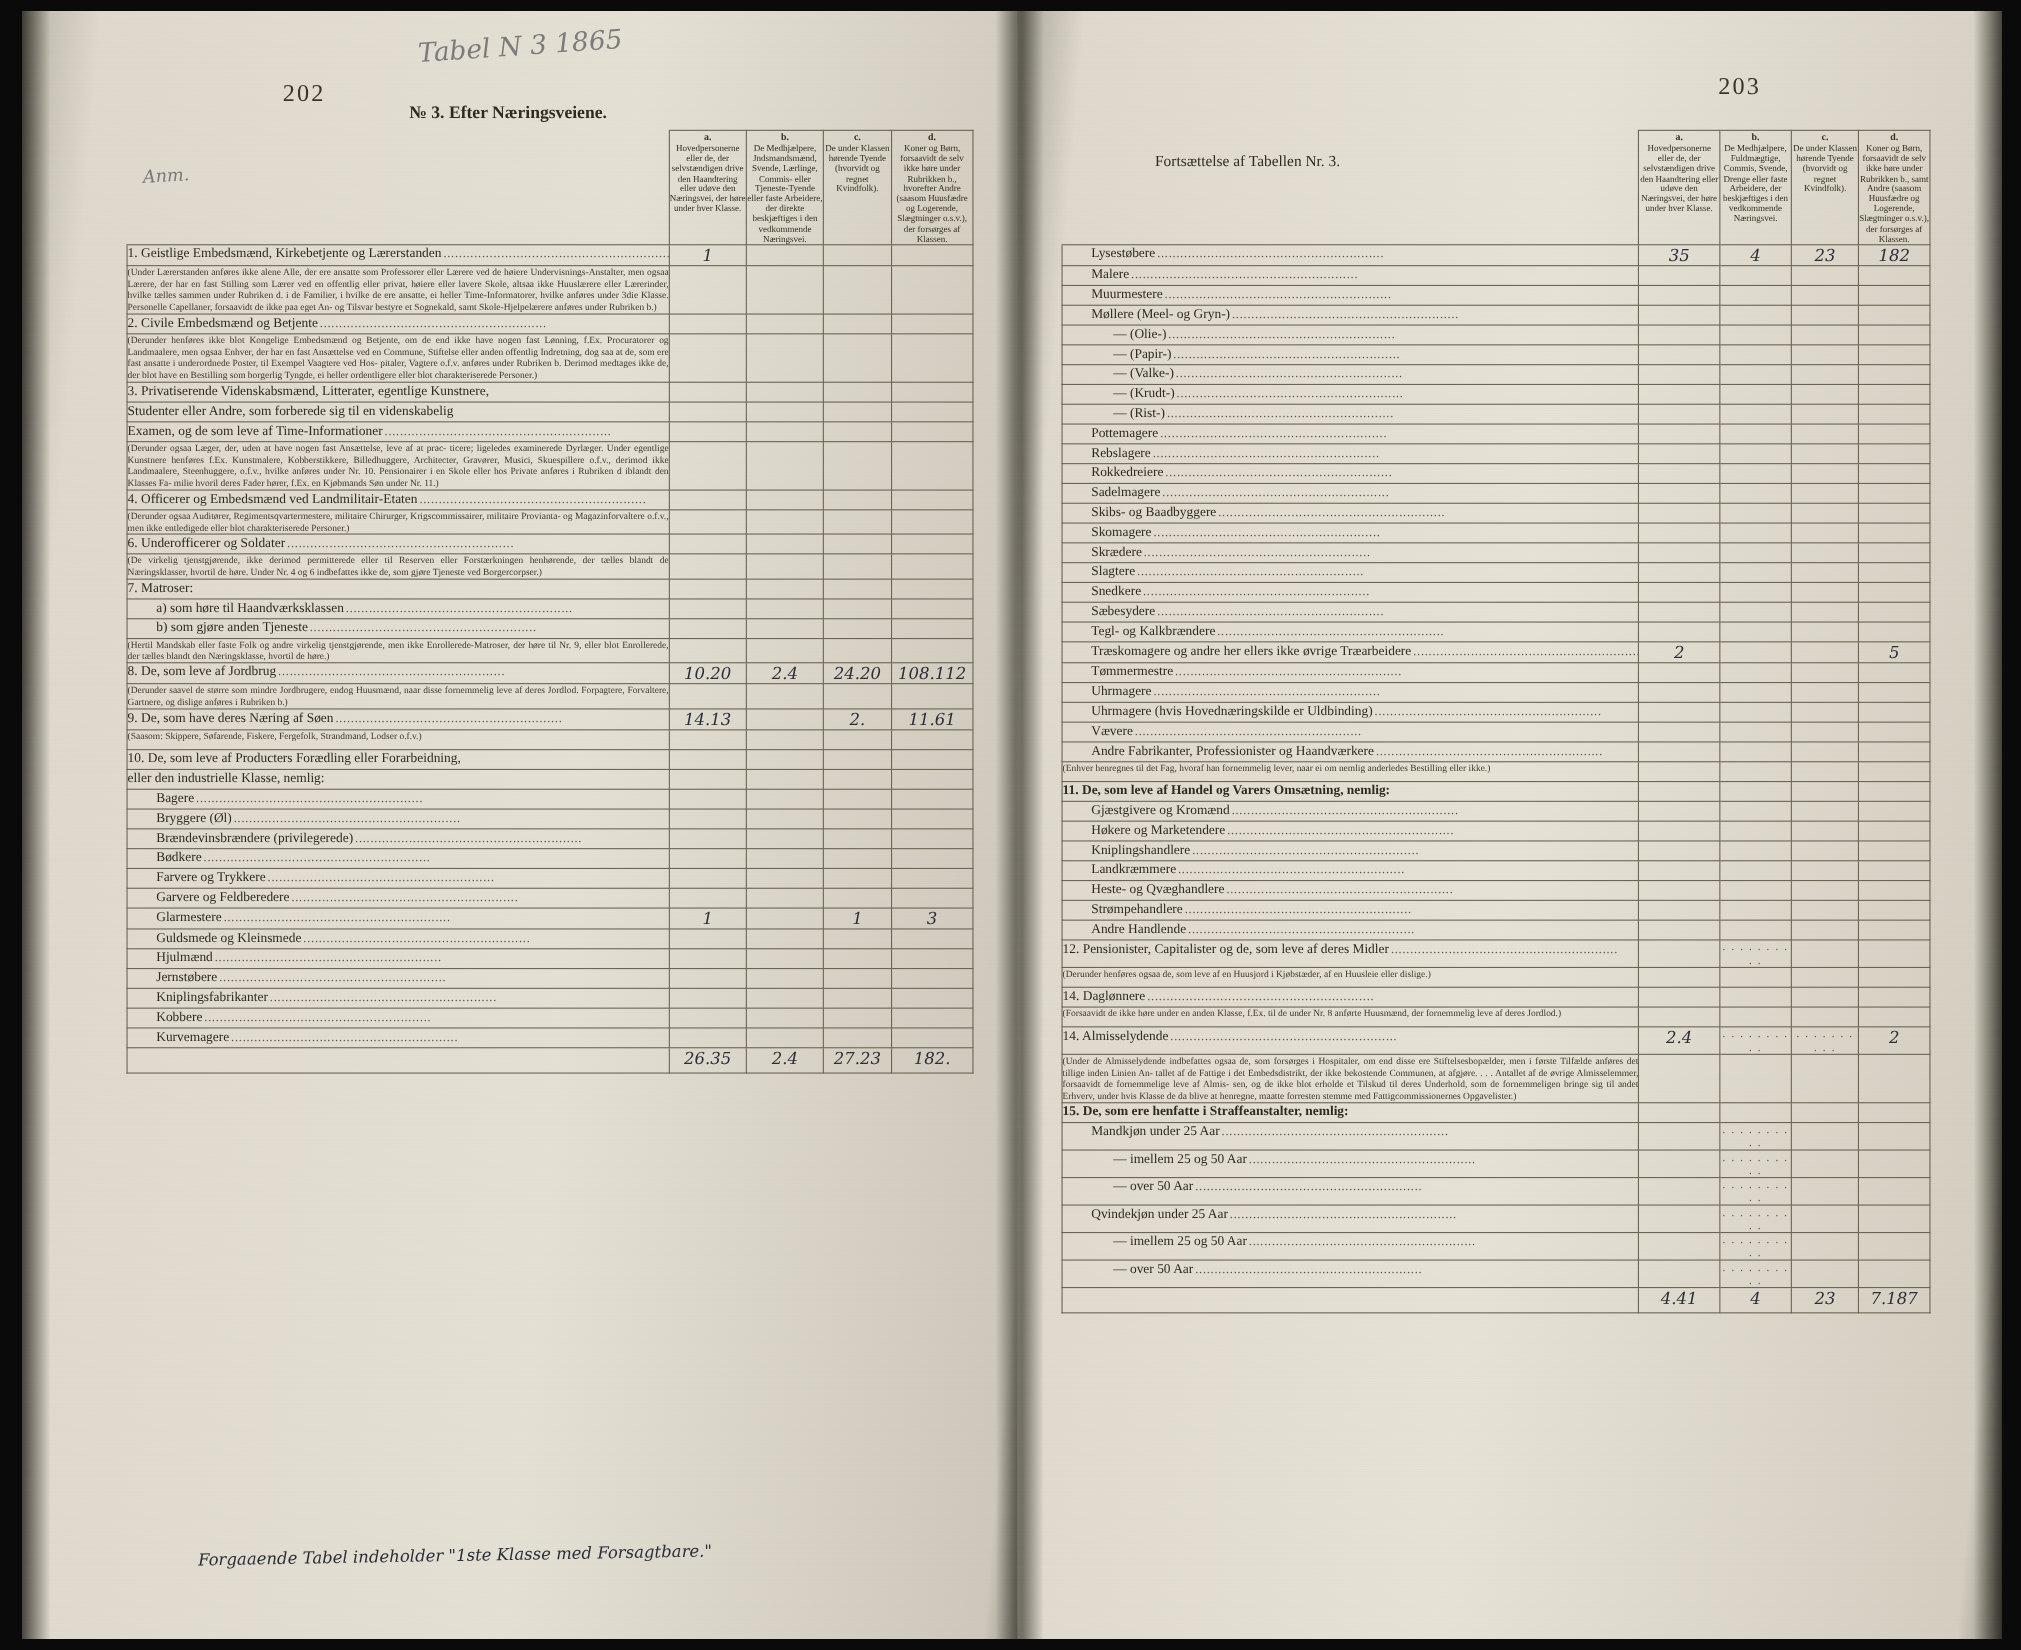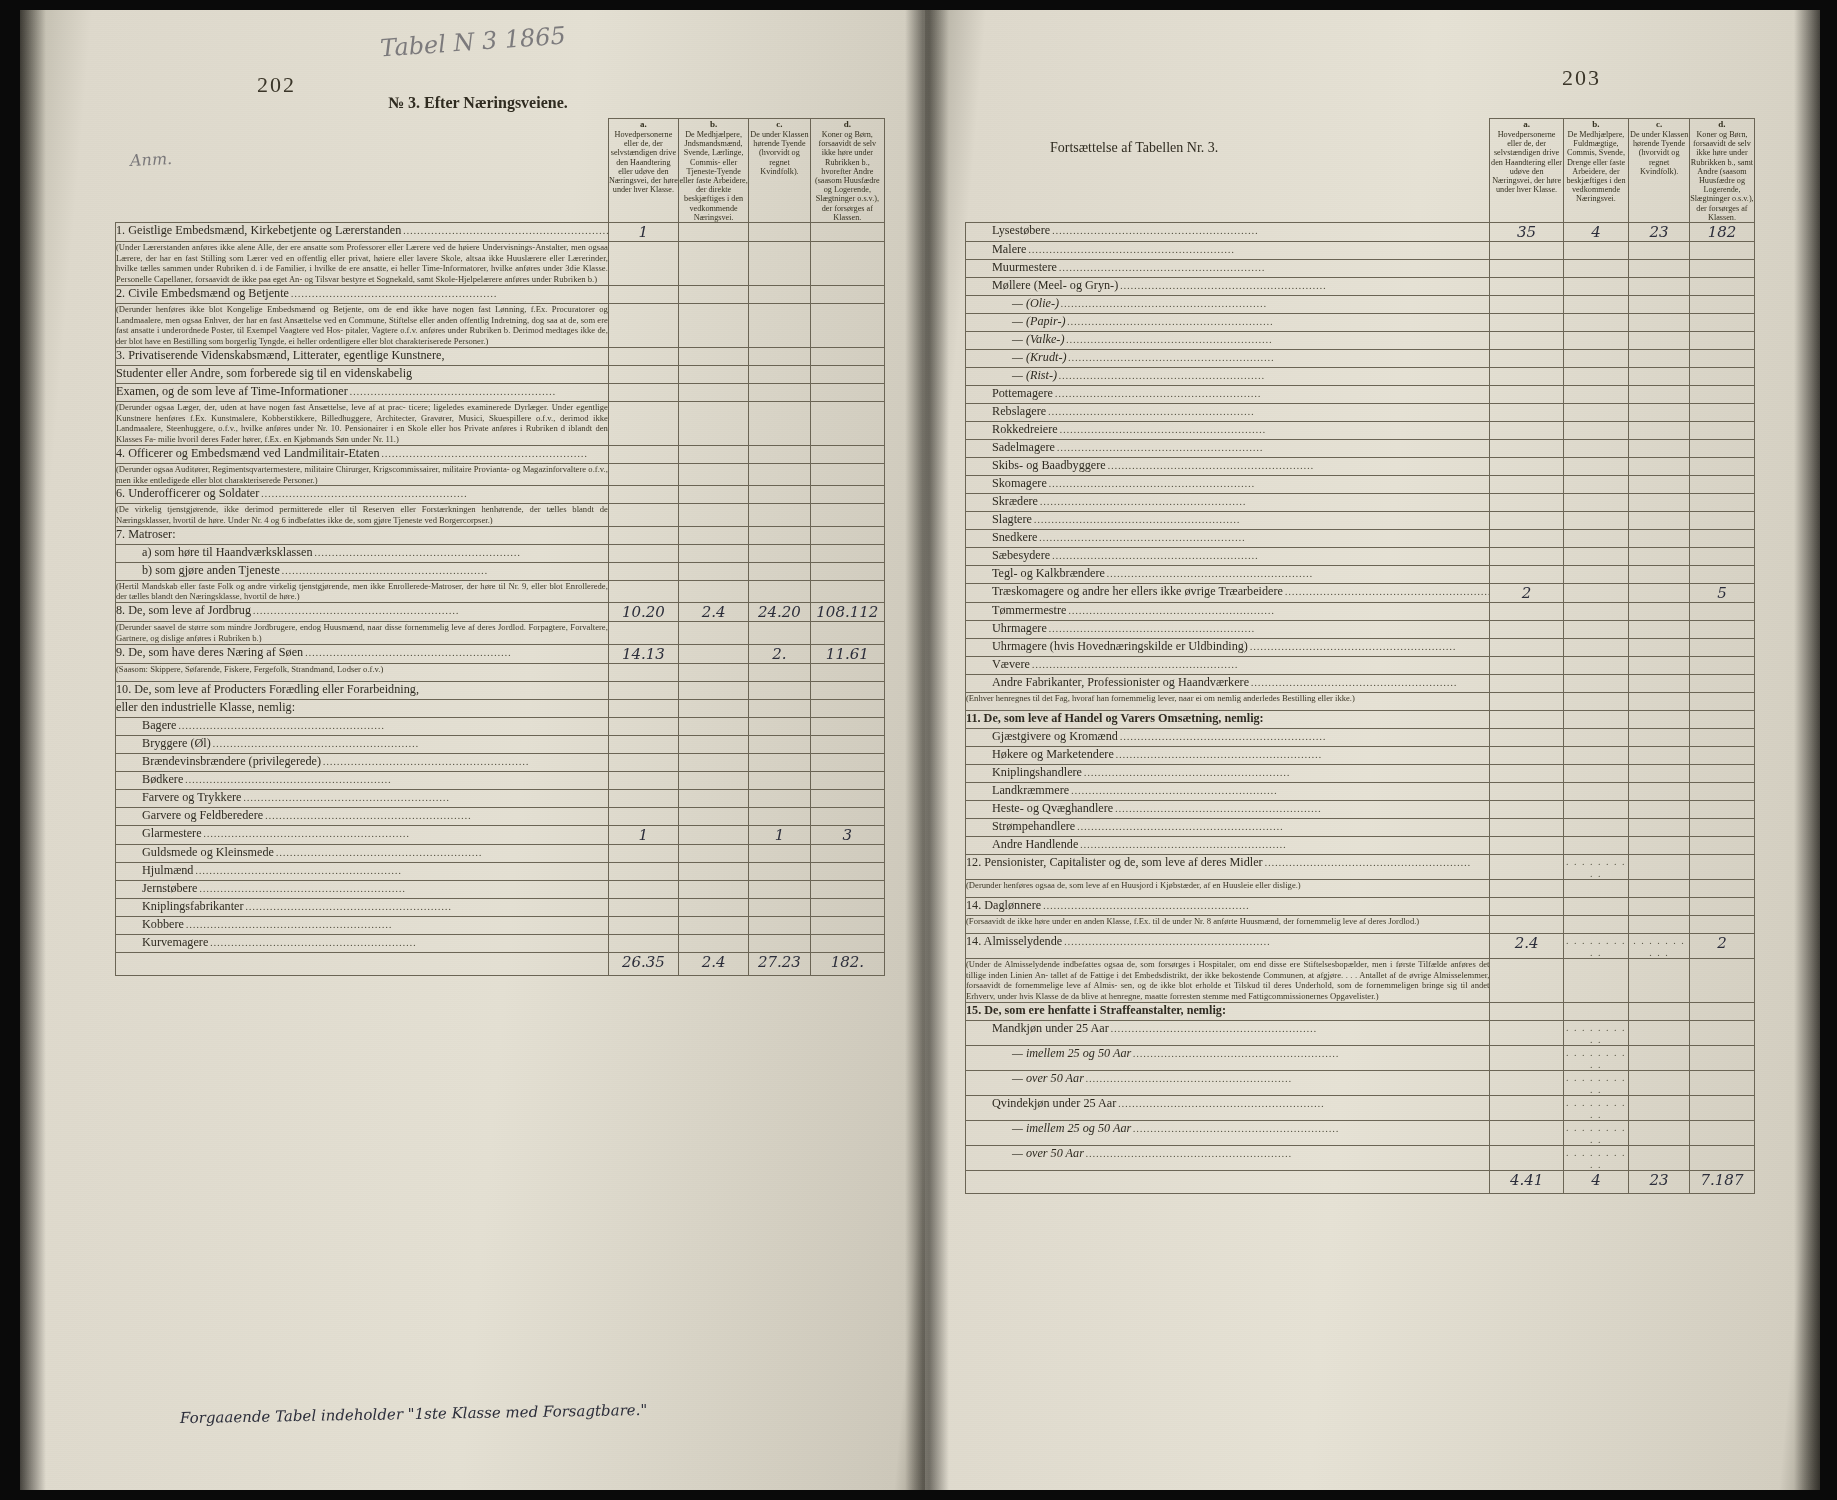--- a/index.html
+++ b/index.html
@@ -25,21 +25,21 @@
 
   .folio{position:absolute;font-size:22px;letter-spacing:2px;color:#3a3528;}
   .sheet-title{position:absolute;font-weight:bold;font-size:16px;color:#2f2b20;}
 
   table.tbl{position:absolute;border-collapse:collapse;font-size:11.5px;color:#2e2a20;}
   table.tbl td,table.tbl th{border:1px solid #6b6555;padding:0;vertical-align:top;}
   .hdr td{font-size:8.2px;line-height:1.12;text-align:center;padding:3px 3px 4px;color:#34301f;}
   .hdr .lbl{font-weight:bold;font-size:9px;display:block;margin-bottom:1px;}
   .rowlabel{padding:2px 5px 1px 8px;font-size:12.2px;white-space:nowrap;overflow:hidden;}
   .rowlabel.ind1{padding-left:26px;}
-  .rowlabel.ind2{padding-left:46px;font-style:italic;}
+  .rowlabel.ind2{padding-left:46px;}
   .num{height:17px;}
   .note{padding:2px 10px 3px 30px;font-size:8.6px;line-height:1.25;text-align:justify;color:#3c3726;}
   .lead::after{content:" . . . . . . . . . . . . . . . . . . . . . . . . . . . . . . . . . . . . . . . . . . . . . . . . . . . . . . . . . . .";
         letter-spacing:-1px;font-size:11px;color:#53503f;}
   .hand{font-family:"DejaVu Serif",serif;font-style:italic;color:#2b2d3a;font-size:15px;
         text-align:center;transform:rotate(-1.2deg);}
   .footnote{position:absolute;font-family:"DejaVu Serif",serif;font-style:italic;color:#2b2d3a;font-size:15px;transform:rotate(-1deg);}
   .scribble{position:absolute;color:rgba(40,40,55,.55);font-family:"DejaVu Serif",serif;font-style:italic;}
   .dotline{letter-spacing:1.5px;color:#5a5746;font-size:10px;}
   .ctr{text-align:center;}
@@ -53,21 +53,21 @@
     <div class="leaf right"></div>
     <div class="gutter"></div>
     <div class="edge-dark"></div>
     <div class="edge-dark r"></div>
 
     <div class="scribble" style="left:360px;top:18px;font-size:24px;transform:rotate(-4deg);">Tabel N 3 1865</div>
     <div class="scribble" style="left:110px;top:140px;font-size:16px;transform:rotate(-3deg);">Anm.</div>
 
     <div class="folio" style="left:237px;top:62px;text-align:center;">202</div>
     <div class="folio" style="left:1542px;top:55px;">203</div>
-    <div class="sheet-title" style="left:368px;top:84px;">№ 3. Efter Næringsveiene.</div>
+    <div class="sheet-title" style="left:352px;top:84px;">№ 3. Efter Næringsveiene.</div>
     <div class="sheet-title" style="left:1030px;top:130px;font-weight:normal;font-size:14px;">Fortsættelse af Tabellen Nr. 3.</div>
 
     <table class="tbl" style="left:95px;top:108px;width:770px;">
       <colgroup>
         <col style="width:395px">
           <col style="width:92px">
           <col style="width:92px">
           <col style="width:95px">
           <col style="width:96px">
       </colgroup>

